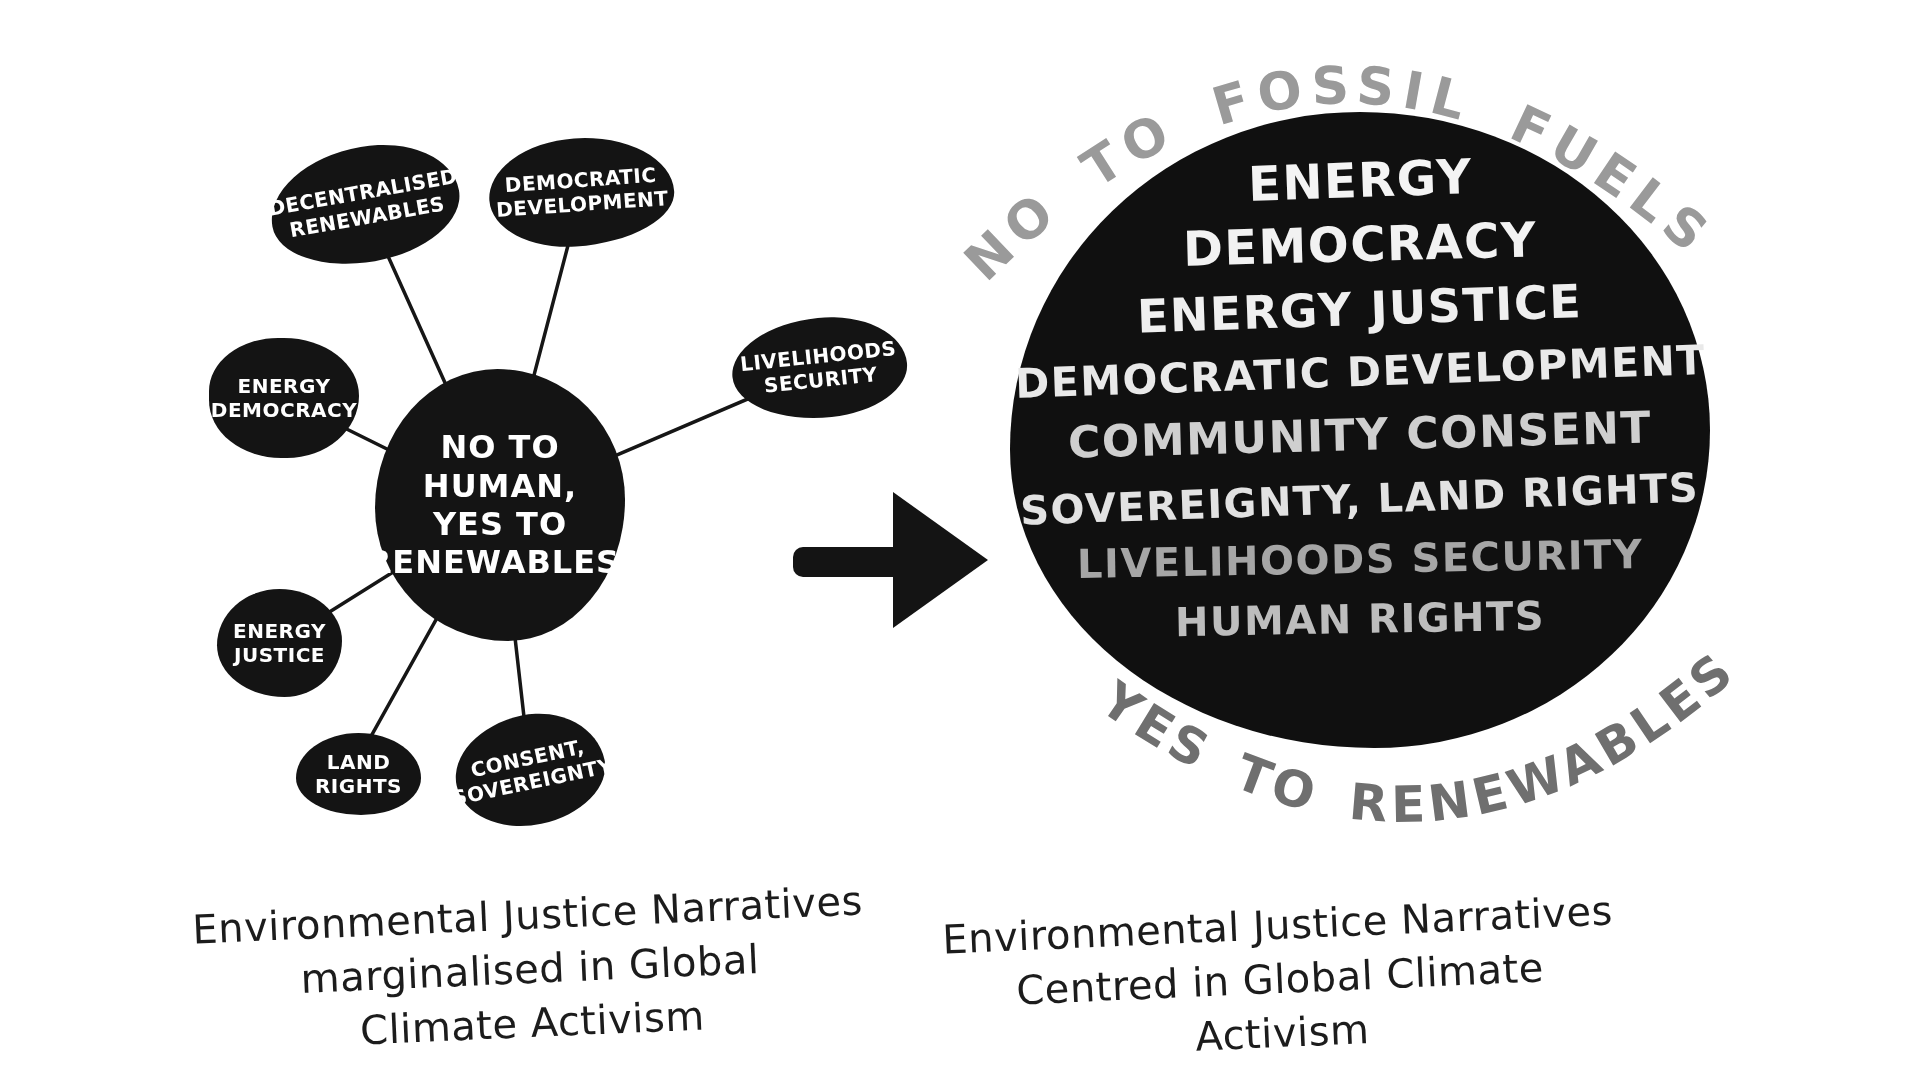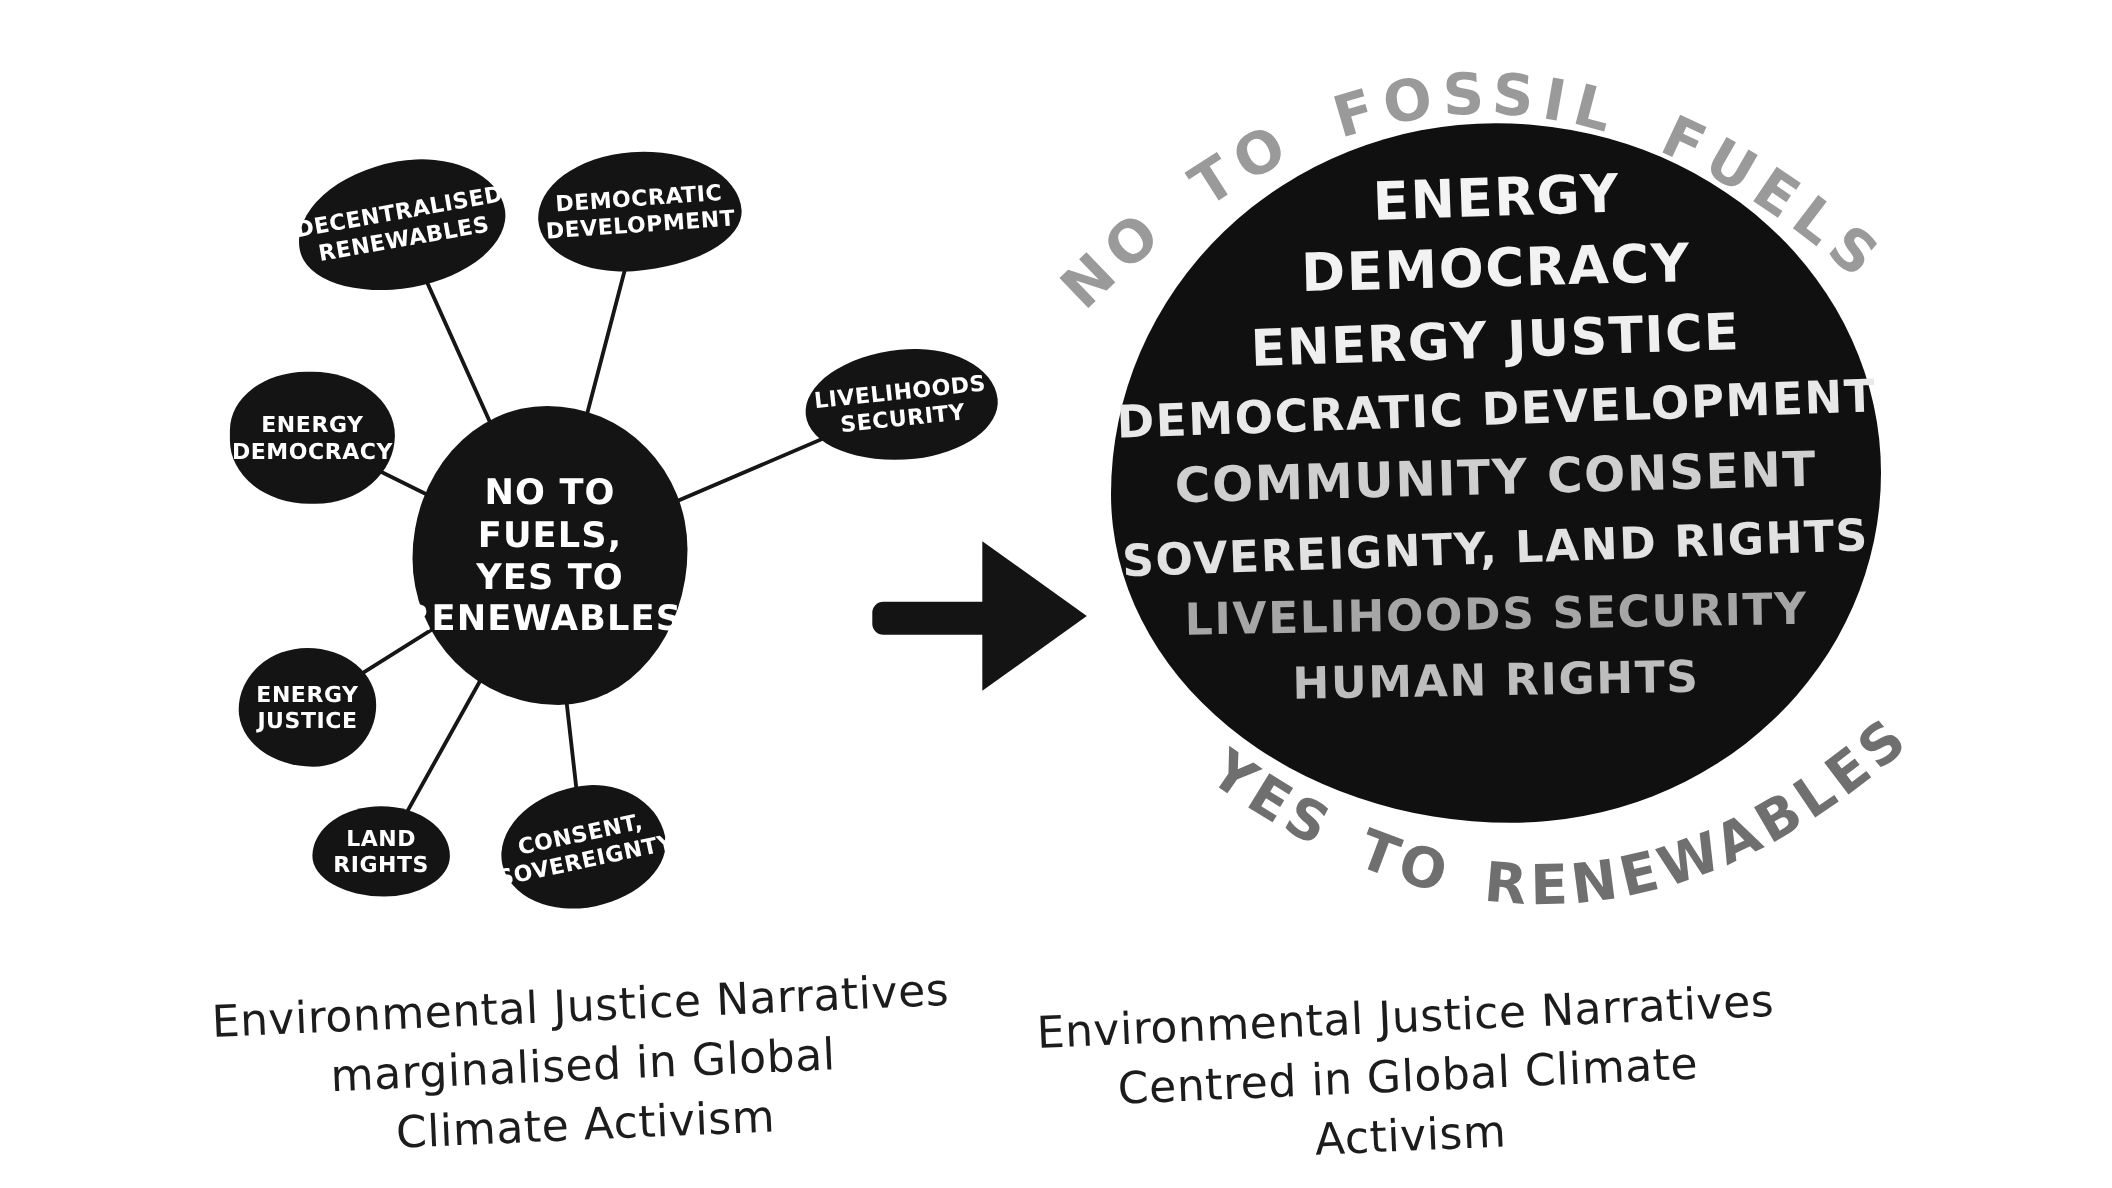--- a/index.html
+++ b/index.html
@@ -17,21 +17,21 @@
     white-space:pre-line;font-weight:bold;letter-spacing:0.5px;line-height:1.22;
   }
   
   .b-central{left:375px;top:369px;width:250px;height:272px;border-radius:49% 51% 47% 53% / 51% 48% 52% 49%;}
   .b-central .blob-label{font-size:32px;line-height:1.2;letter-spacing:1px;}
   .b-decren{left:270px;top:147px;width:190px;height:115px;border-radius:53% 47% 50% 50% / 55% 52% 48% 45%;transform:rotate(-10deg);}
   .b-demdev{left:489px;top:138px;width:185px;height:108px;border-radius:48% 52% 55% 45% / 52% 55% 45% 48%;transform:rotate(-4deg);}
   .b-livsec{left:732px;top:318px;width:175px;height:100px;border-radius:52% 48% 46% 54% / 50% 54% 46% 50%;transform:rotate(-6deg);}
   .b-endem{left:209px;top:338px;width:150px;height:120px;border-radius:48% 52% 50% 50% / 46% 50% 54% 50%;}
   .b-enjus{left:217px;top:589px;width:125px;height:108px;border-radius:50% 50% 46% 54% / 52% 48% 52% 48%;}
-  .b-lanrig{left:284px;top:733px;width:125px;height:82px;border-radius:50% 50% 48% 52% / 55% 55% 45% 45%;}
+  .b-lanrig{left:296px;top:733px;width:125px;height:82px;border-radius:50% 50% 48% 52% / 55% 55% 45% 45%;}
   .b-consov{left:455px;top:715px;width:150px;height:110px;border-radius:52% 48% 50% 50% / 50% 55% 45% 50%;transform:rotate(-12deg);}
   .sat .blob-label{font-size:20px;}
   
   .big-circle{
     position:absolute;z-index:2;left:1010px;top:112px;width:700px;height:636px;
     background:#101010;border-radius:50% 50% 48% 52% / 53% 50% 50% 47%;
     display:flex;flex-direction:column;align-items:center;justify-content:flex-start;
     padding-top:0;box-sizing:border-box;
   }
   .circle-lines{margin-top:36px;display:flex;flex-direction:column;align-items:center;}
@@ -84,21 +84,21 @@
     <textPath href="#arcTop" startOffset="50%">NO TO FOSSIL FUELS</textPath>
   </text>
 
   <text class="arc-text arc-bottom" text-anchor="middle" fill="#6f6f6f">
     <textPath href="#arcBottom" startOffset="50%">YES TO RENEWABLES</textPath>
   </text>
 </svg>
 
 <div class="blob b-central">
   <span class="blob-label">NO TO
-FUELS,
+HUMAN,
 YES TO
 RENEWABLES.</span>
 </div>
 
 <div class="blob sat b-decren">
   <span class="blob-label">DECENTRALISED
 RENEWABLES</span>
 </div>
 <div class="blob sat b-demdev">
   <span class="blob-label">DEMOCRATIC

